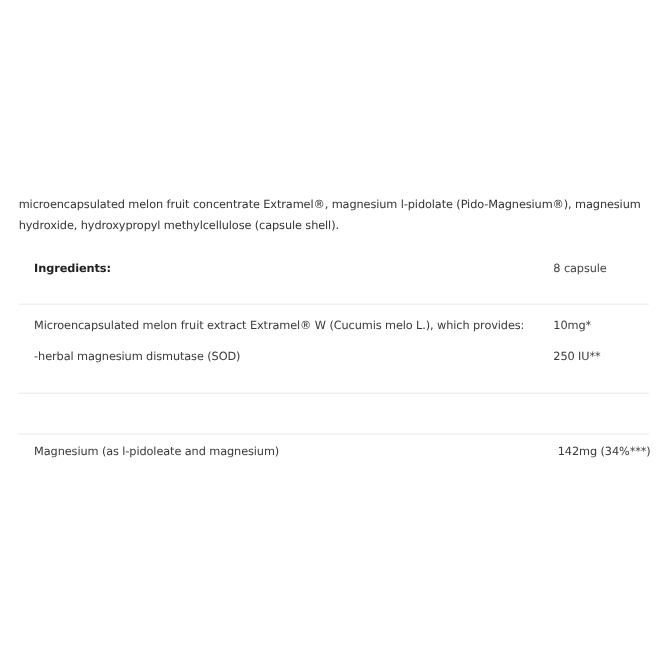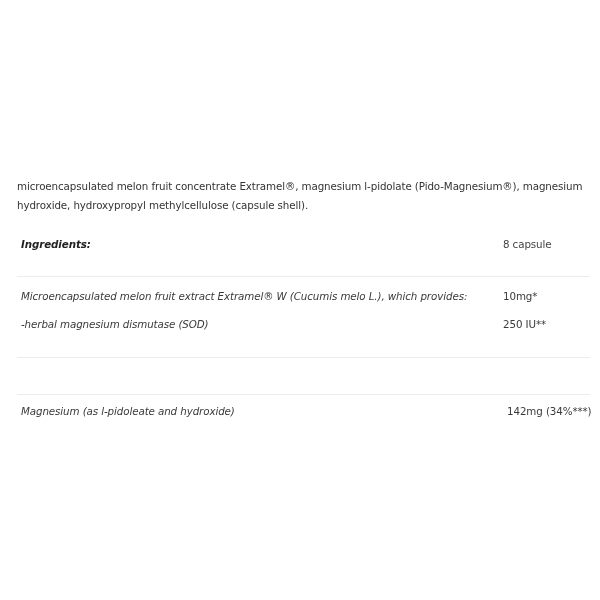--- a/index.html
+++ b/index.html
@@ -30,23 +30,22 @@
     .row {
       position: absolute;
       left: 17px;
       width: 573px;
       font-size: 10.3px;
       color: #3a3a3a;
       letter-spacing: -0.1px;
     }
     .row .label {
       position: absolute;
-      left: 4px;
+      left: 14px;
       white-space: nowrap;
-      font-style: italic;
     }
     .row .value {
       position: absolute;
       left: 486px;
       white-space: nowrap;
     }
     .row.header .label {
       font-weight: bold;
       color: #222;
     }
@@ -83,17 +82,17 @@
   <div class="row" style="top:318px;">
     <span class="label">-herbal magnesium dismutase (SOD)</span>
     <span class="value">250 IU**</span>
   </div>
 
   <div class="sep" style="top:357px;"></div>
 
   <div class="sep" style="top:394px;"></div>
 
   <div class="row" style="top:405px;">
-    <span class="label">Magnesium (as l-pidoleate and hydroxide)</span>
+    <span class="label">Magnesium (as l-pidoleate and magnesium)</span>
     <span class="value" style="left:490px;">142mg (34%***)</span>
   </div>
 
 </div>
 
 </body></html>

